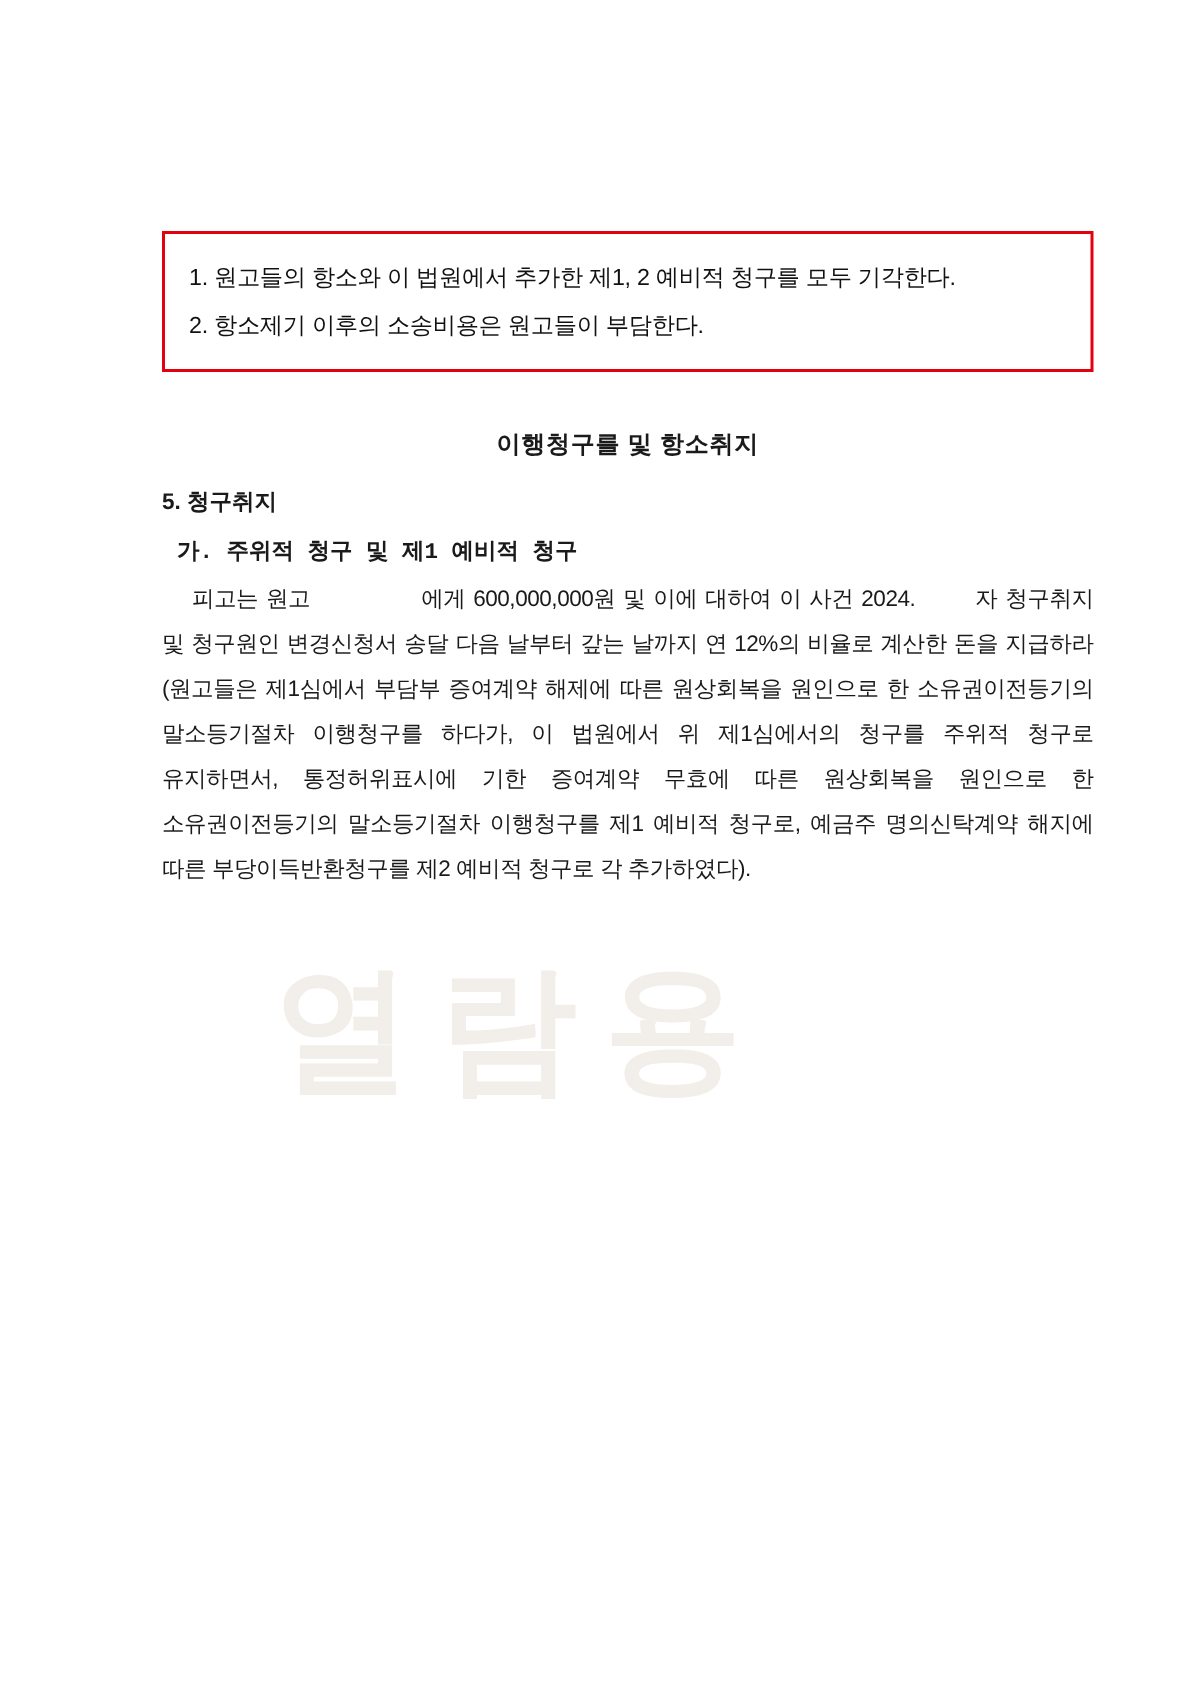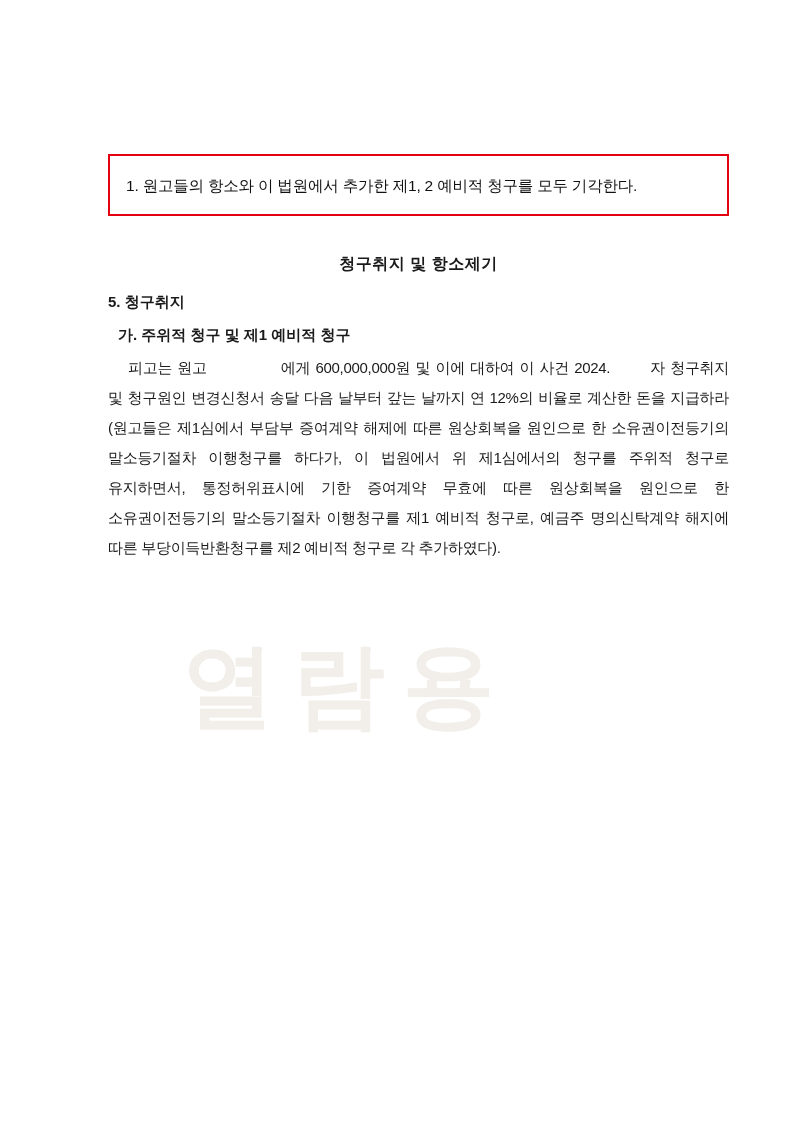--- a/index.html
+++ b/index.html
@@ -72,20 +72,21 @@
   .h-num {
     font-weight: bold;
     font-size: 15px;
     margin-top: 18px;
   }
   .h-sub {
     font-weight: bold;
     font-size: 15px;
     margin-top: 14px;
     padding-left: 10px;
+    font-family: Liberation Mono, monospace;
   }
 
   
   .para {
     font-size: 15px;
     line-height: 2.0;
     text-align: justify;
     text-justify: inter-ideograph;
     margin-top: 8px;
     letter-spacing: -0.3px;
@@ -103,23 +104,24 @@
 <body>
 
 <div class="page">
 
   <div class="watermark">열람용</div>
 
   <div class="content">
 
     <div class="order-box">
       <div class="order-line">1. 원고들의 항소와 이 법원에서 추가한 제1, 2 예비적 청구를 모두 기각한다.</div>
+      <div class="order-line">2. 항소제기 이후의 소송비용은 원고들이 부담한다.</div>
     </div>
 
-    <div class="center-heading">청구취지 및 항소제기</div>
+    <div class="center-heading">이행청구를 및 항소취지</div>
 
     <div class="h-num">5. 청구취지</div>
 
     <div class="h-sub">가. 주위적 청구 및 제1 예비적 청구</div>
 
 
 
     <div class="para indent"><span>피고는 원고</span><span class="blank-m"></span><span>에게 600,000,000원 및 이에 대하여 이 사건 2024.</span><span class="blank-xs"></span><span>자 청구취지 및 청구원인 변경신청서 송달 다음 날부터 갚는 날까지 연 12%의 비율로 계산한 돈을 지급하라(원고들은 제1심에서 부담부 증여계약 해제에 따른 원상회복을 원인으로 한 소유권이전등기의 말소등기절차 이행청구를 하다가, 이 법원에서 위 제1심에서의 청구를 주위적 청구로 유지하면서, 통정허위표시에 기한 증여계약 무효에 따른 원상회복을 원인으로 한 소유권이전등기의 말소등기절차 이행청구를 제1 예비적 청구로, 예금주 명의신탁계약 해지에 따른 부당이득반환청구를 제2 예비적 청구로 각 추가하였다).</span></div>
 
 

